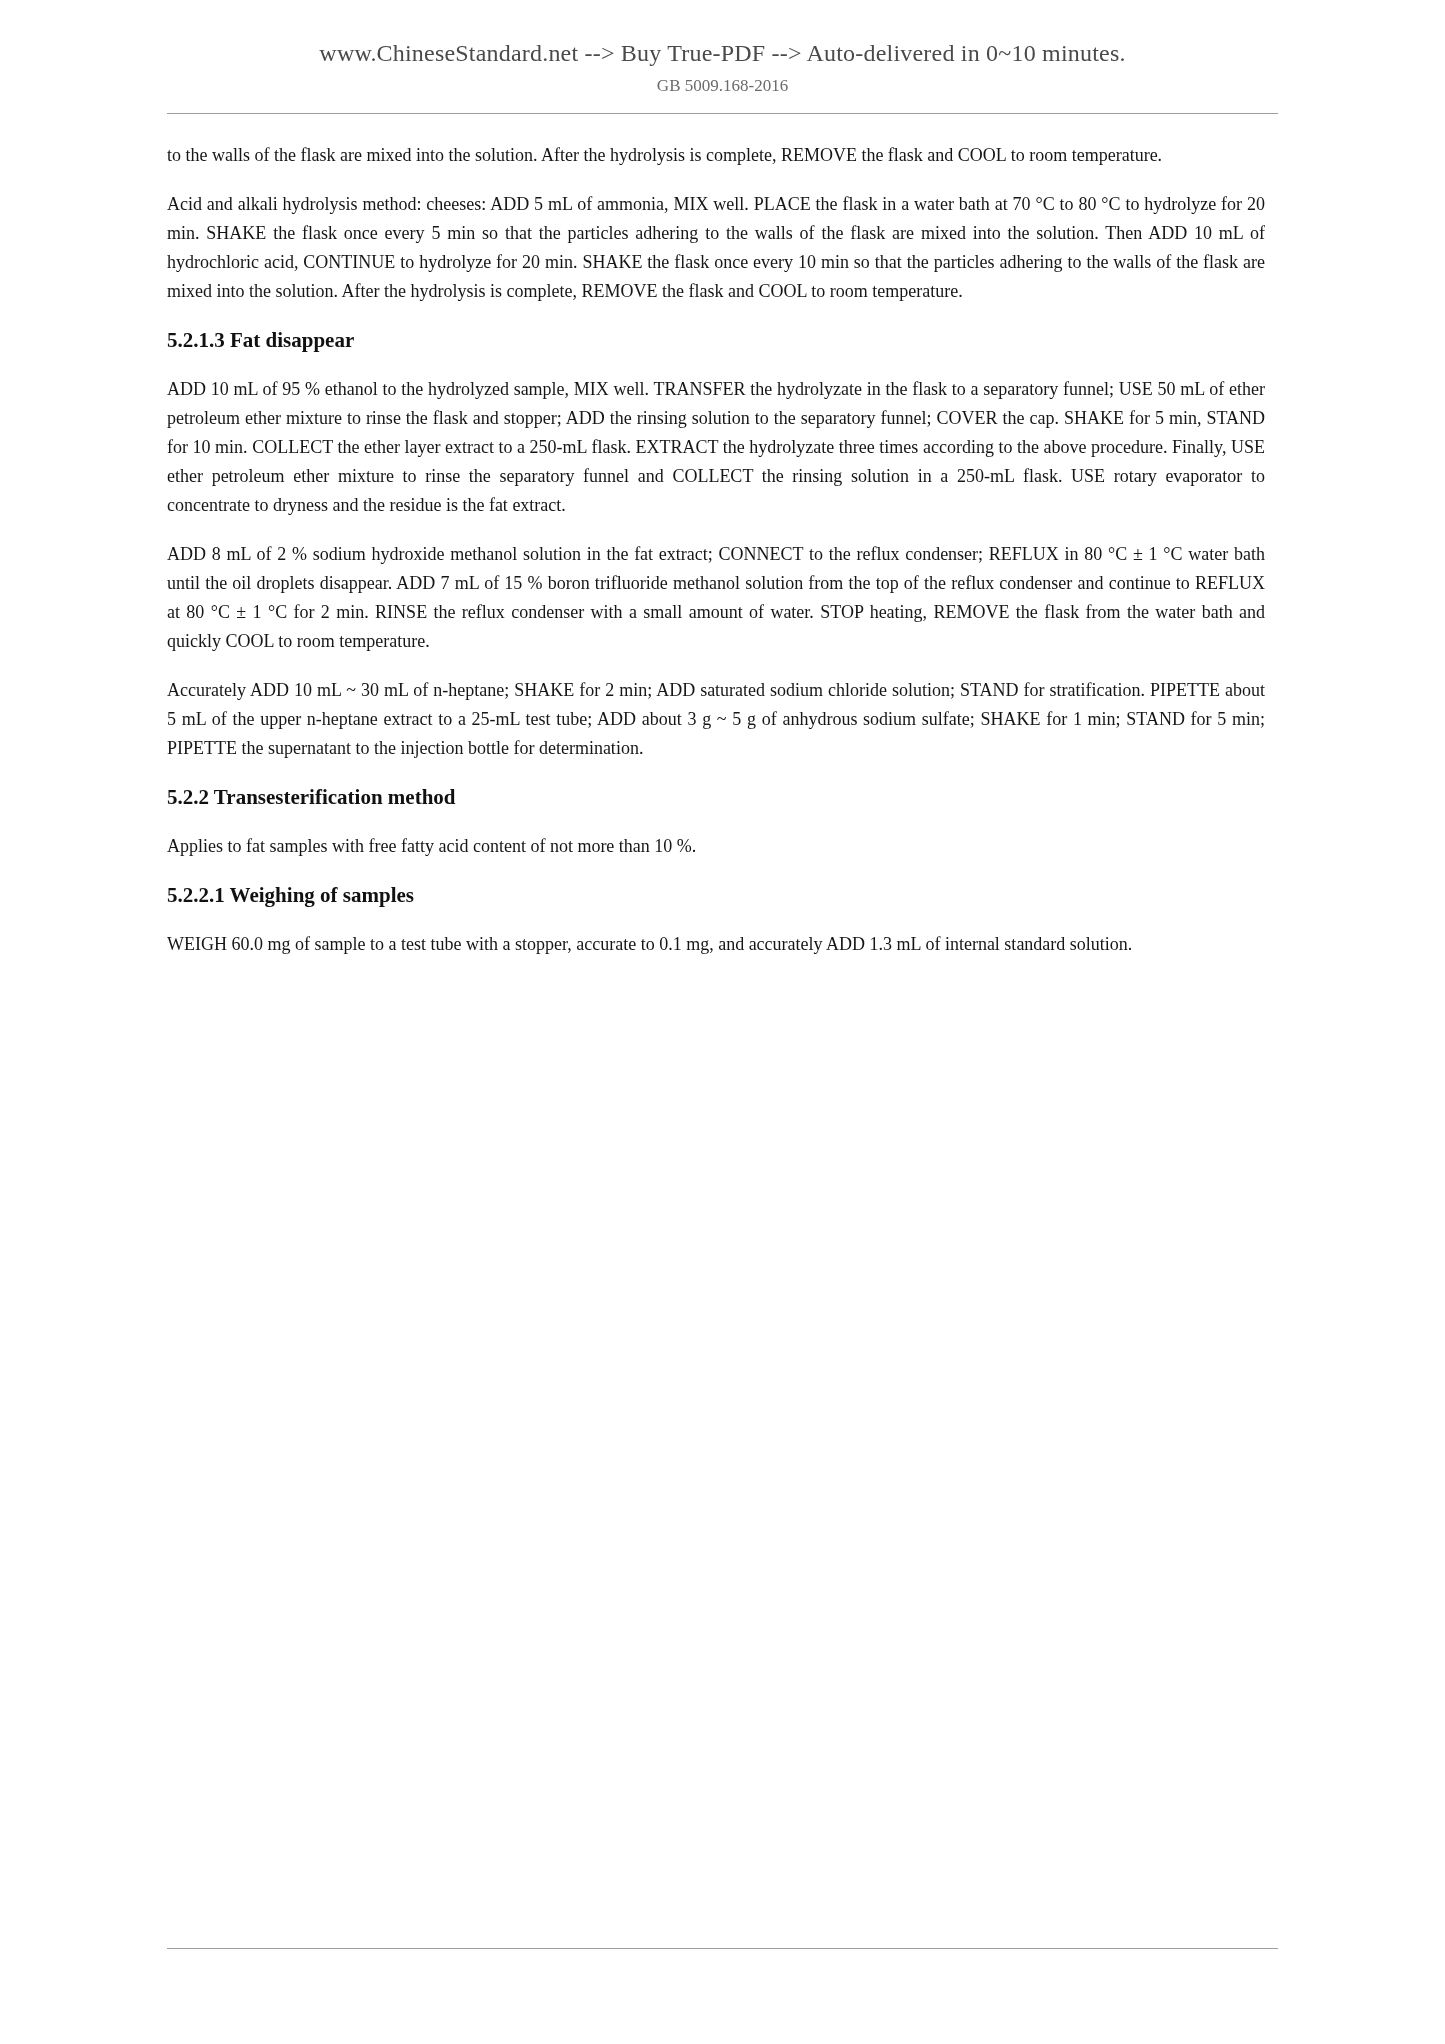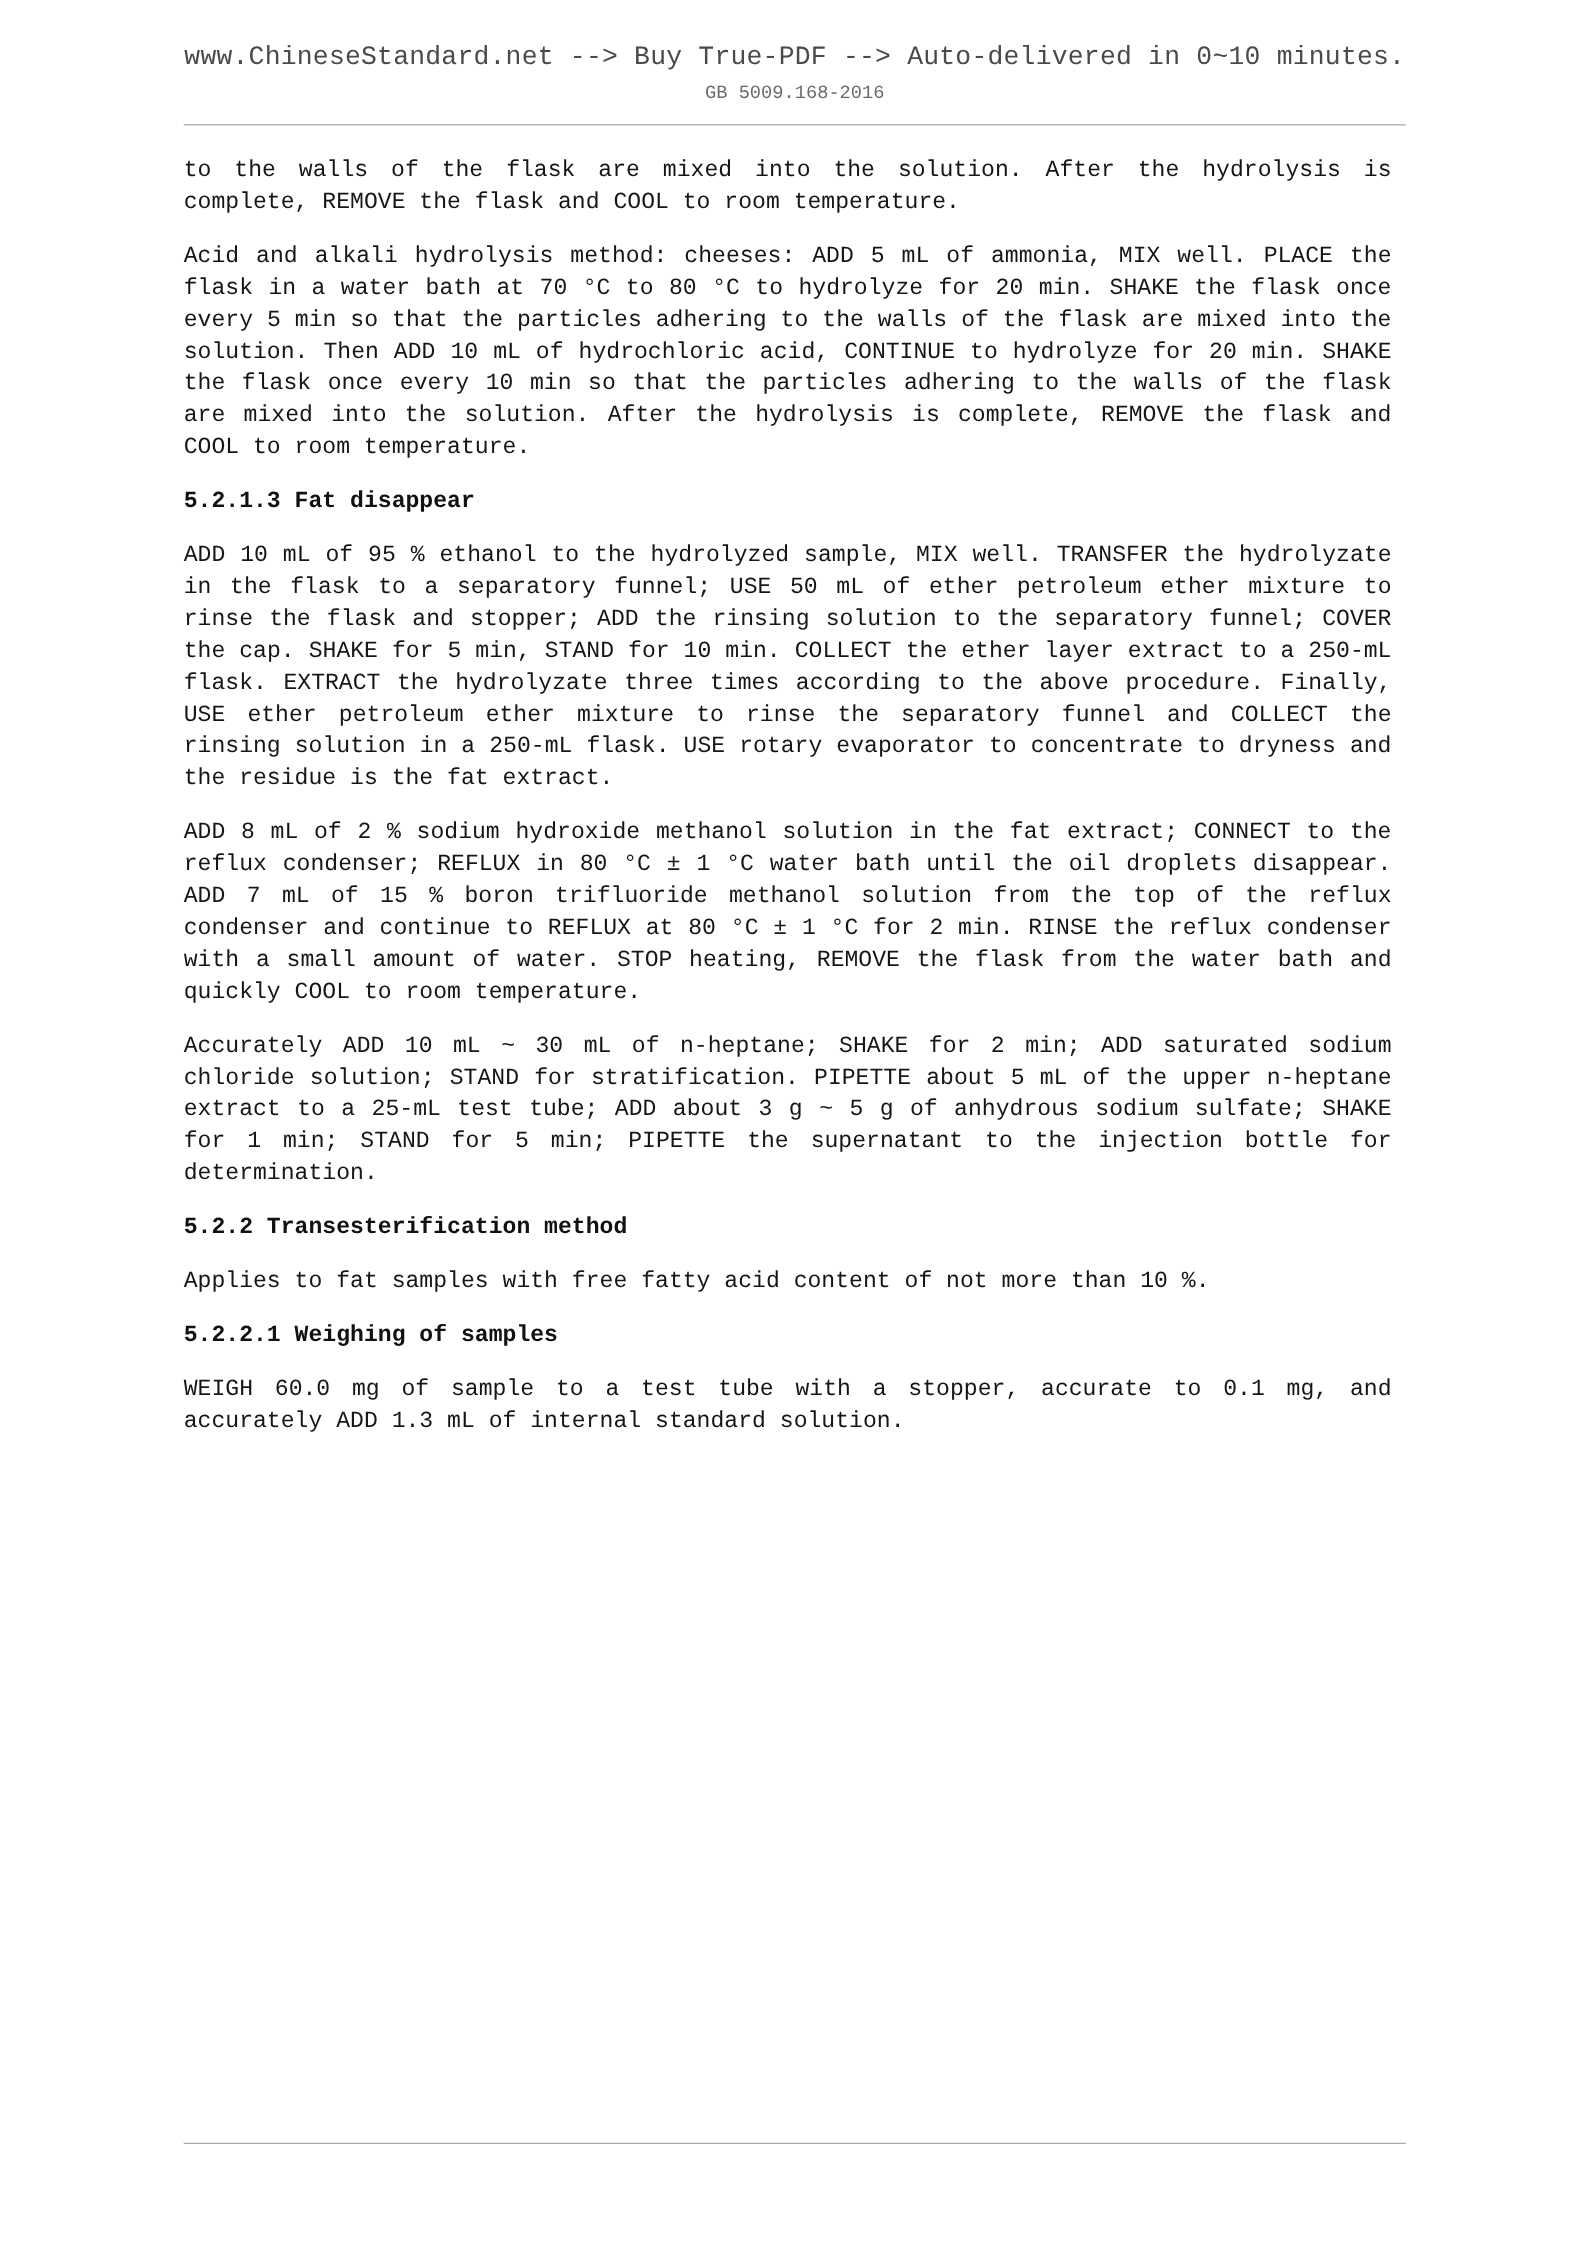--- a/index.html
+++ b/index.html
@@ -6,21 +6,21 @@
     margin: 0;
     padding: 0;
     background: #ffffff;
   }
   .page {
     position: relative;
     width: 1445px;
     height: 1994px;
     margin: 0 auto;
     background: #ffffff;
-    font-family: Liberation Mono, monospace;
+    font-family: Liberation Serif, serif;
     box-sizing: border-box;
     overflow: hidden;
   }
   
   .header {
     padding: 38px 167px 0 167px;
     text-align: center;
   }
   .header-tagline {
     font-size: 24px;
@@ -39,21 +39,21 @@
     height: 0;
     border-top: 1px solid #9e9e9e;
     margin-top: 16px;
   }
   
   .content {
     padding: 27px 167px 0 167px;
   }
   .para {
     margin: 0 13px 20px 0;
-    font-size: 21px;
+    font-size: 18px;
     line-height: 29px;
     color: #161616;
     text-align: justify;
     text-justify: inter-word;
   }
   .para:last-child { margin-bottom: 0; }
   .heading {
     margin: 20px 0 20px 0;
     font-size: 21px;
     line-height: 29px;

